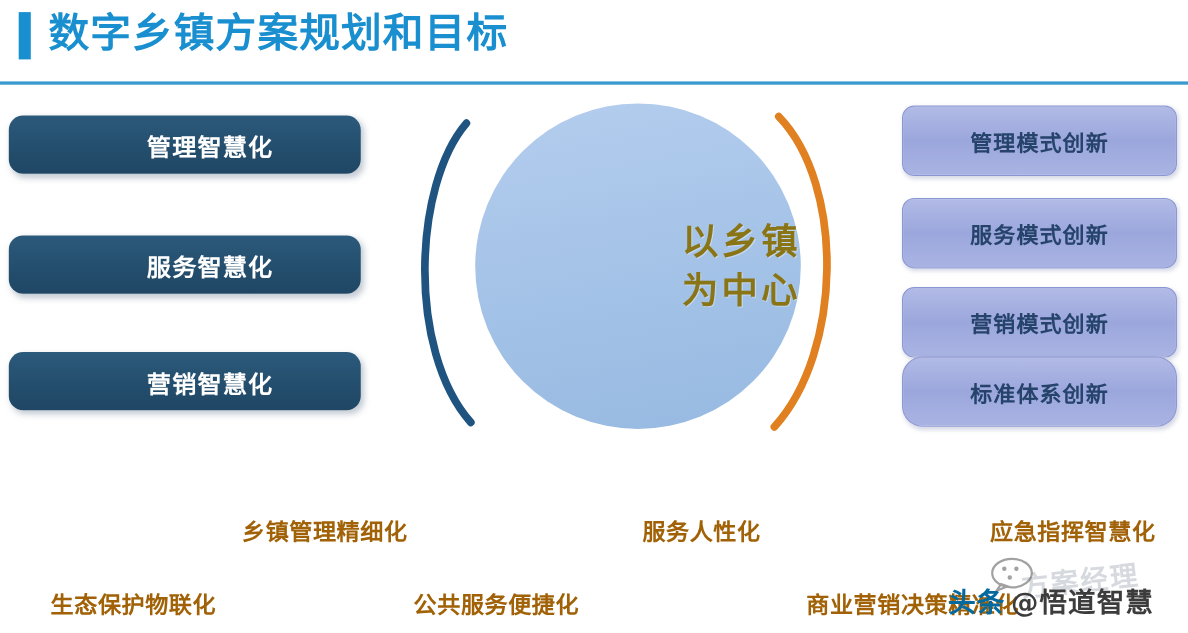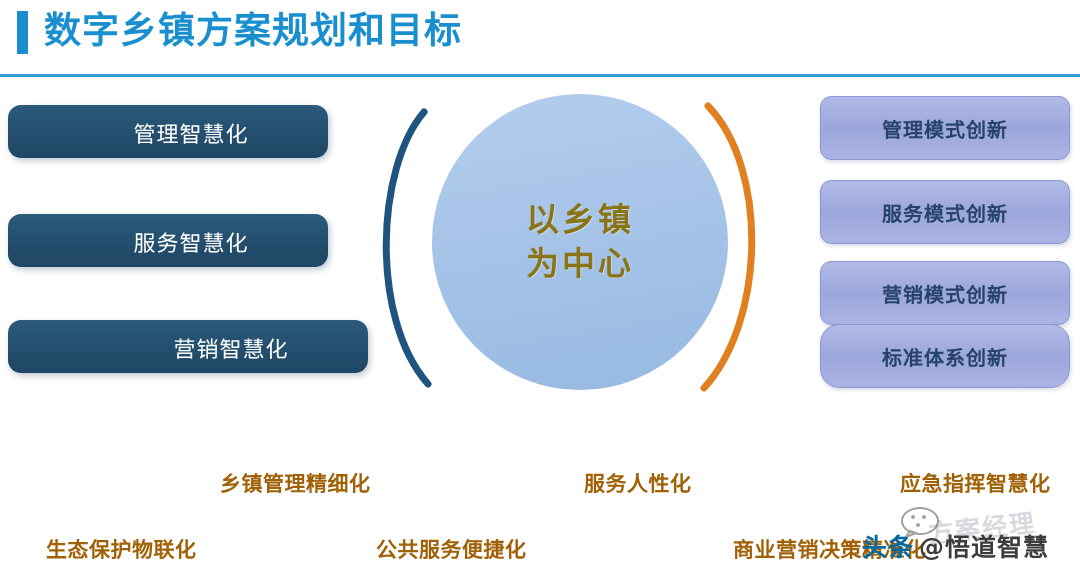--- a/index.html
+++ b/index.html
@@ -63,27 +63,27 @@
     background: linear-gradient(180deg, #2c5a7c 0%, #244e6d 55%, #1f4765 100%);
     border-radius: 13px;
     box-shadow: 2px 3px 6px rgba(80,100,125,0.35);
     display: flex;
     align-items: center;
     justify-content: center;
   }
   .left-box-label {
     color: #ffffff;
     font-size: 22px;
-    font-weight: normal;
+    font-weight: bold;
     letter-spacing: 1px;
     margin-left: 46px;
   }
   #left-box-0 { top: 105px; }
   #left-box-1 { top: 214px; }
-  #left-box-2 { top: 320px; padding-left: 40px; }
+  #left-box-2 { top: 320px; }
 
   
   .right-box {
     position: absolute;
     left: 820px;
     width: 250px;
     height: 64px;
     background: linear-gradient(180deg, #b2bbe6 0%, #9ba6dc 50%, #aab4e3 100%);
     border: 1px solid #8b96d2;
     border-radius: 11px;
@@ -121,21 +121,21 @@
   #center-circle {
     position: absolute;
     left: 62px;
     top: 6px;
     width: 296px;
     height: 296px;
     border-radius: 50%;
     background: linear-gradient(170deg, #b4cdee 0%, #a6c4e8 45%, #97b9e1 100%);
     display: flex;
     flex-direction: column;
-    align-items: center;
+    align-items: flex-end;
     justify-content: center;
   }
   .center-line {
     color: #8a7516;
     font-size: 33px;
     font-weight: bold;
     letter-spacing: 3px;
     line-height: 44px;
     text-shadow: 1px 1px 0 rgba(255,255,255,0.35);
   }

